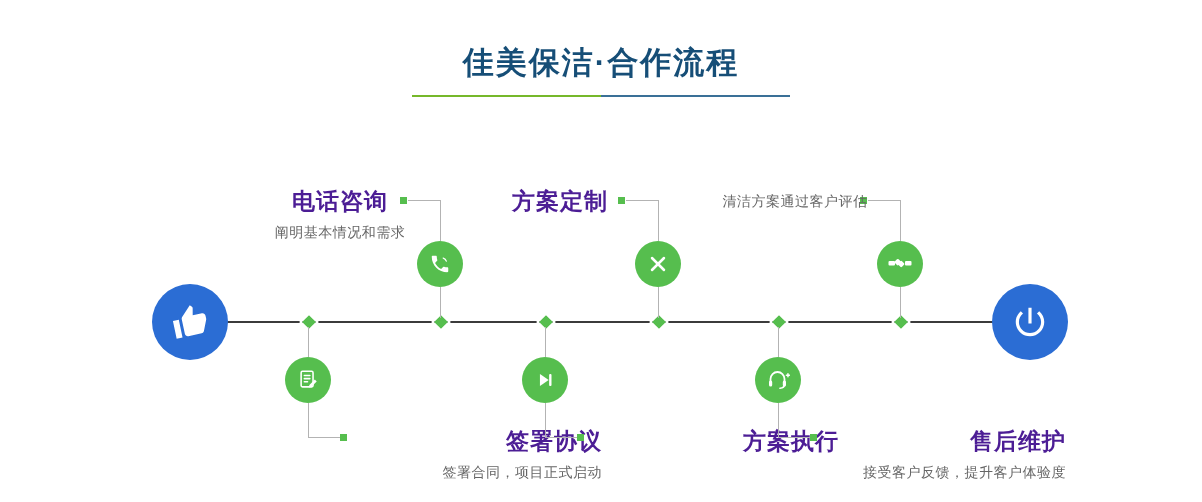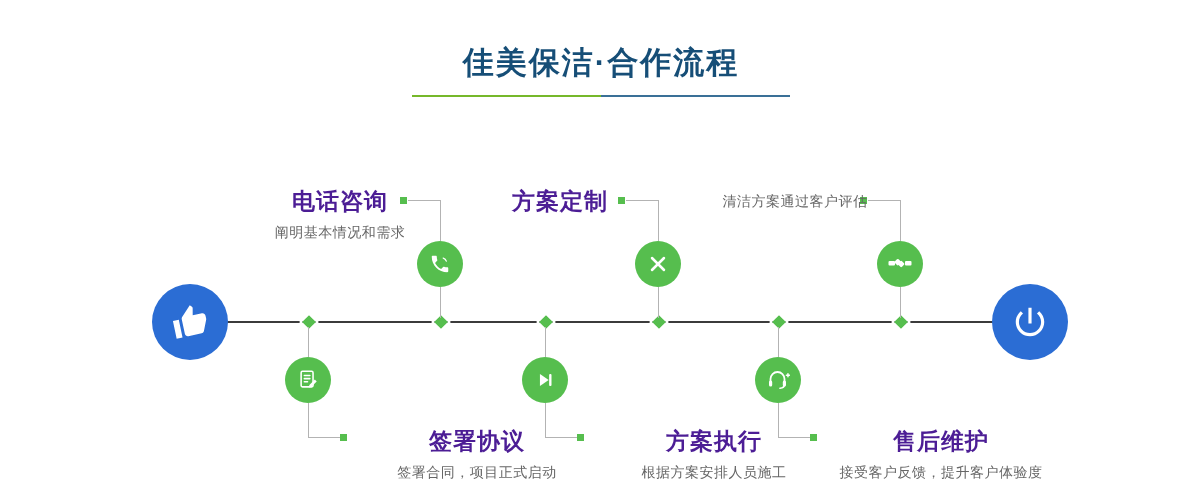--- a/index.html
+++ b/index.html
@@ -44,21 +44,21 @@
     background:var(--green);display:flex;align-items:center;justify-content:center;
   }
   .diamond{
     position:absolute;top:317px;width:10px;height:10px;background:var(--green);
     transform:rotate(45deg);outline:2px solid #fff;
   }
   .cline{position:absolute;background:var(--conn);}
   .dot{position:absolute;width:7px;height:7px;background:var(--green);}
 
   .step-top{position:absolute;top:186px;width:170px;text-align:center;}
-  .step-bottom{position:absolute;top:426px;width:250px;text-align:center;white-space:nowrap;}
+  .step-bottom{position:absolute;top:426px;width:250px;text-align:right;white-space:nowrap;}
   .t-label{font-size:23px;font-weight:bold;color:#4c1d95;letter-spacing:1px;}
   .t-desc{font-size:14px;color:#666;margin-top:7px;letter-spacing:0.5px;}
 
   svg{display:block;}
 </style>
 </head>
 <body>
 
 <div class="canvas">
 
@@ -160,21 +160,20 @@
   <div class="node" style="left:522px;top:357px">
     <svg viewBox="0 0 24 24" width="22" height="22">
       <g fill="#fff">
         <path d="M6.5 5.5v13l9.5-6.5z"></path>
         <rect x="16.5" y="5.5" width="2.6" height="13" rx="1"></rect>
       </g>
     </svg>
   </div>
   <div class="step-bottom" style="left:589px">
     <div class="t-label">方案执行</div>
-    <div class="t-desc">根据方案安排人员施工</div>
   </div>
 
   <div class="cline" style="left:778px;top:327px;width:1px;height:30px"></div>
   <div class="cline" style="left:778px;top:403px;width:1px;height:34px"></div>
   <div class="cline" style="left:778px;top:437px;width:32px;height:1px"></div>
   <div class="dot" style="left:810px;top:434px"></div>
   <div class="node" style="left:755px;top:357px">
     <svg viewBox="0 0 24 24" width="24" height="24">
       <path d="M4.5 13.5V11a7 7 0 0 1 14 0v2.5" fill="none" stroke="#fff" stroke-width="1.8" stroke-linecap="round"></path>
       <path d="M18.5 16.5c0 2.2-2 3.5-4.5 3.8" fill="none" stroke="#fff" stroke-width="1.6" stroke-linecap="round"></path>

